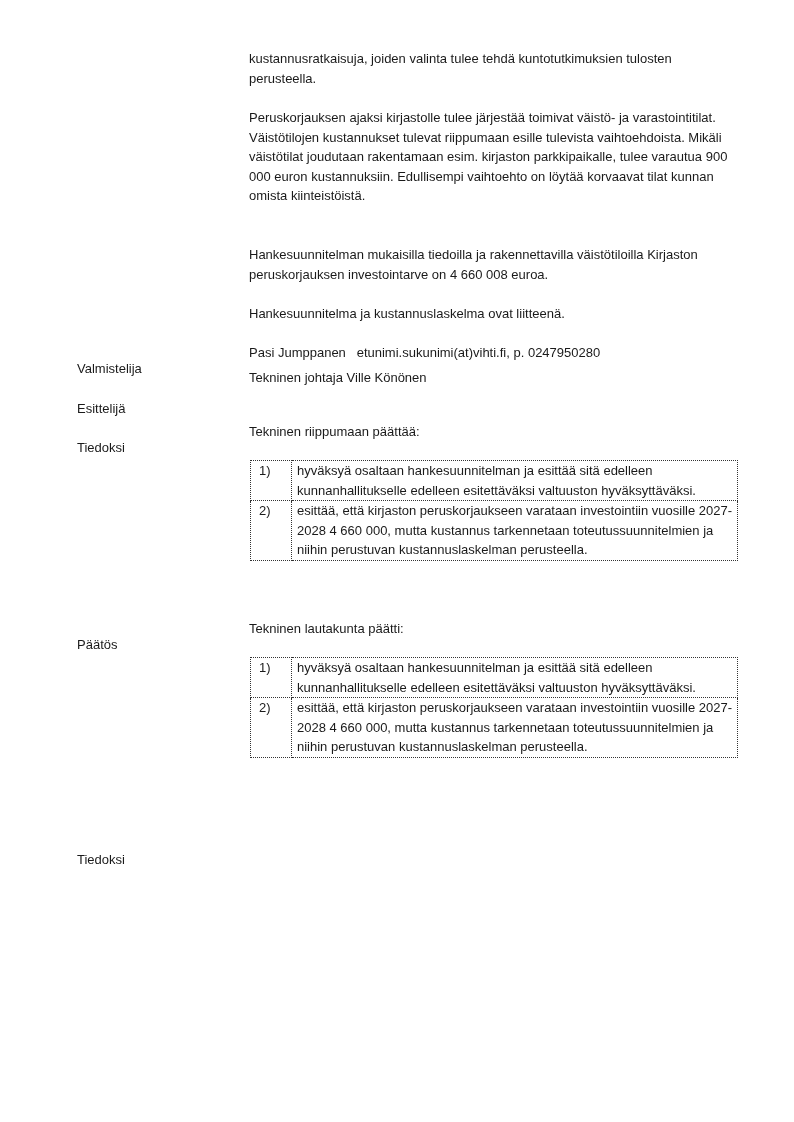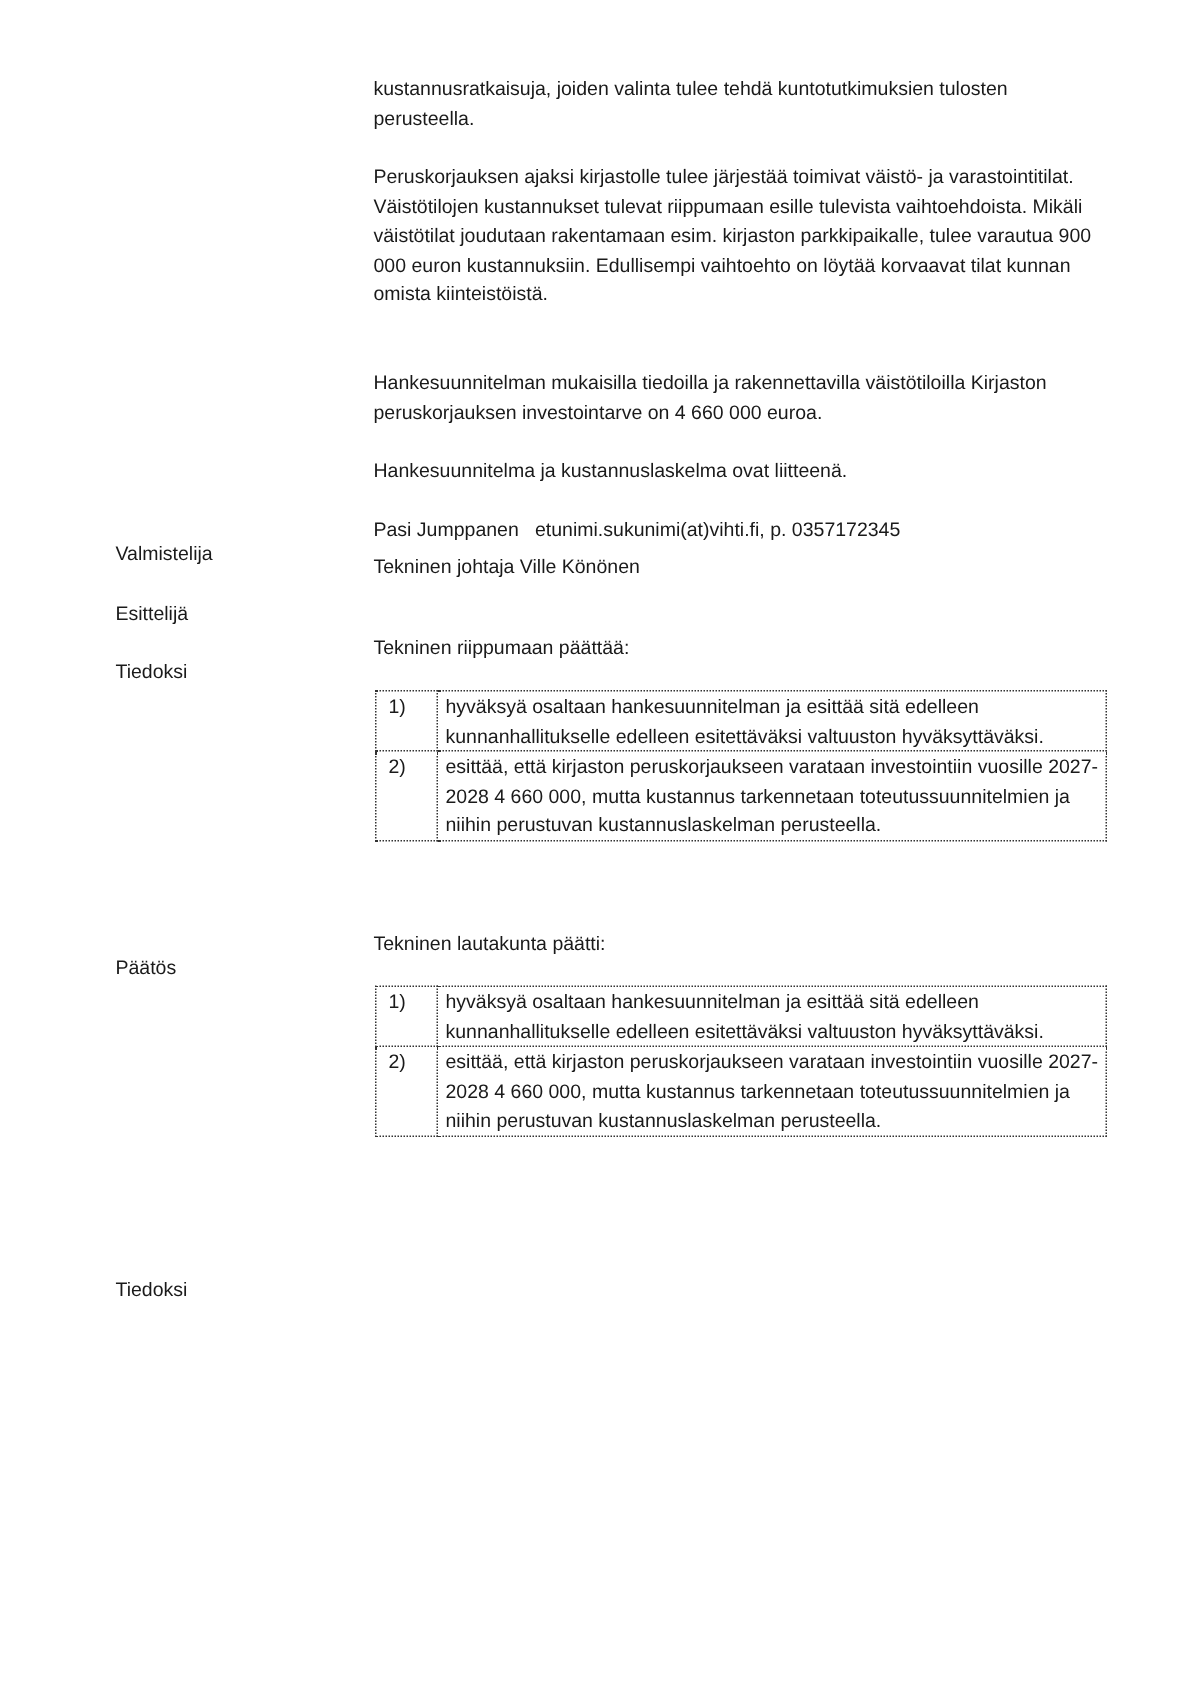--- a/index.html
+++ b/index.html
@@ -20,25 +20,25 @@
   }
   table.decision td.num { width: 28px; padding-left: 8px; }
 </style>
 </head>
 <body>
 
 <div class="page">
 
   <div class="body-text" style="top:49px;">kustannusratkaisuja, joiden valinta tulee tehdä kuntotutkimuksien tulosten perusteella.</div>
   <div class="body-text" style="top:108px;">Peruskorjauksen ajaksi kirjastolle tulee järjestää toimivat väistö- ja varastointitilat. Väistötilojen kustannukset tulevat riippumaan esille tulevista vaihtoehdoista. Mikäli väistötilat joudutaan rakentamaan esim. kirjaston parkkipaikalle, tulee varautua 900 000 euron kustannuksiin. Edullisempi vaihtoehto on löytää korvaavat tilat kunnan omista kiinteistöistä.</div>
-  <div class="body-text" style="top:245px;">Hankesuunnitelman mukaisilla tiedoilla ja rakennettavilla väistötiloilla Kirjaston peruskorjauksen investointarve on 4 660 000 euroa.</div>
+  <div class="body-text" style="top:245px;">Hankesuunnitelman mukaisilla tiedoilla ja rakennettavilla väistötiloilla Kirjaston peruskorjauksen investointarve on 4 660 008 euroa.</div>
   <div class="body-text" style="top:304px;">Hankesuunnitelma ja kustannuslaskelma ovat liitteenä.</div>
 
   <div class="label" style="top:343px;">Valmistelija</div>
-  <div class="value" style="top:343px; white-space:pre;">Pasi Jumppanen   etunimi.sukunimi(at)vihti.fi, p. 0357172345</div>
+  <div class="value" style="top:343px; white-space:pre;">Pasi Jumppanen   etunimi.sukunimi(at)vihti.fi, p. 0247950280</div>
 
   <div class="label" style="top:383px;">Esittelijä</div>
   <div class="value" style="top:368px;">Tekninen johtaja Ville Könönen</div>
 
   <div class="label" style="top:422px;">Tiedoksi</div>
   <div class="value" style="top:422px;">Tekninen riippumaan päättää:</div>
 
   <table class="decision" style="top:460px;">
     <tbody>
         <tr>

